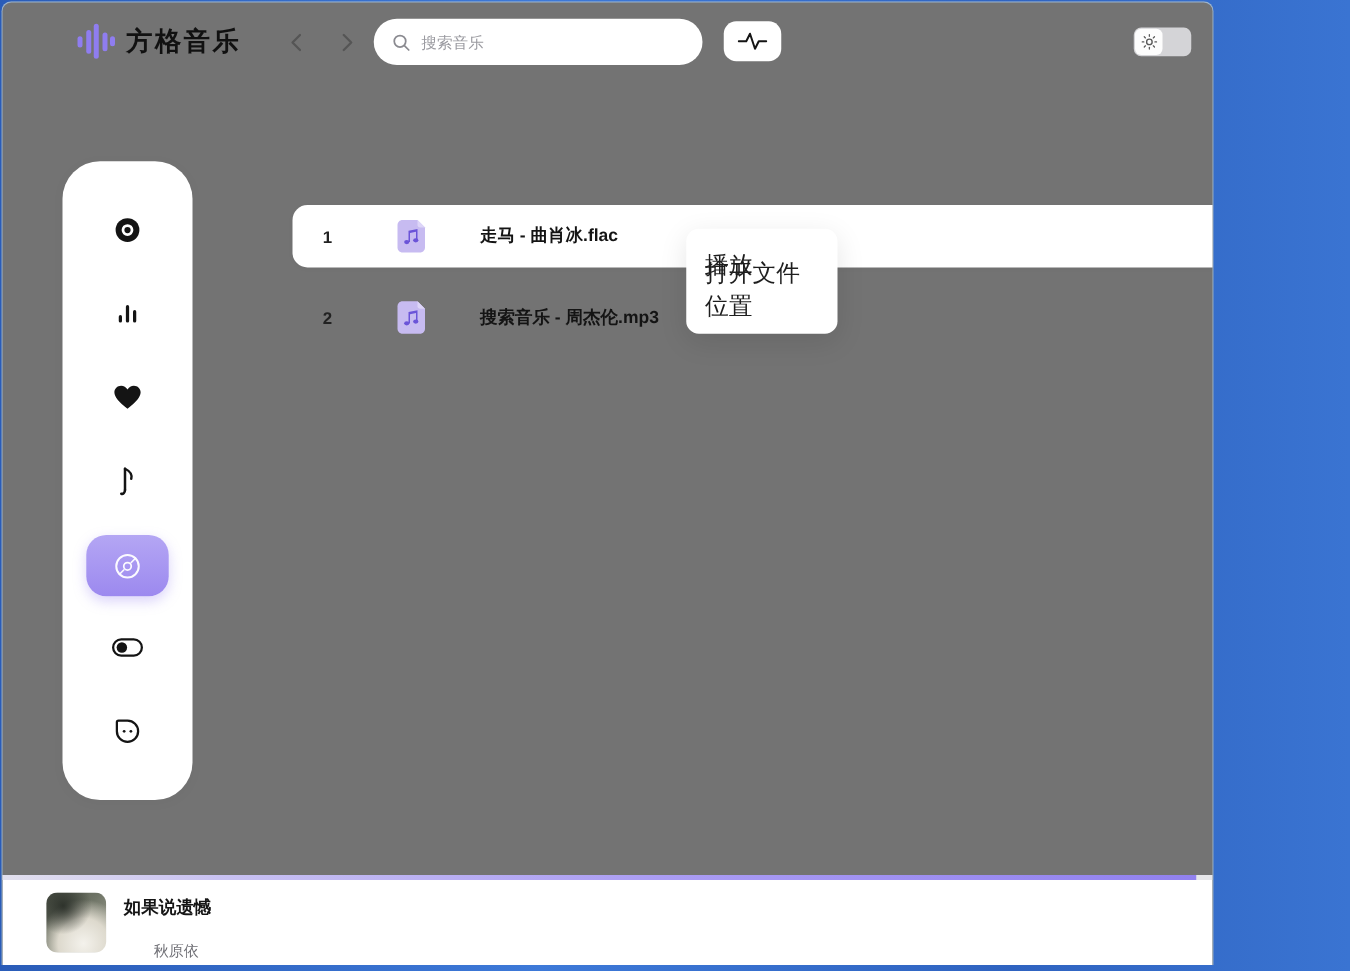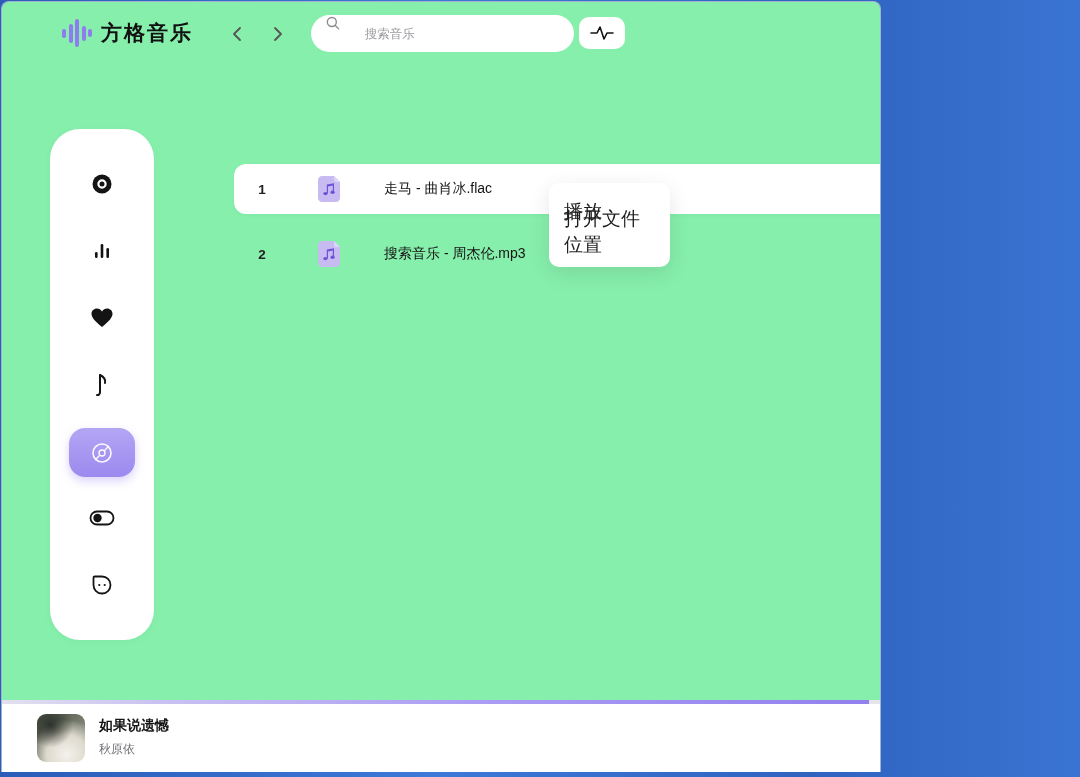--- a/index.html
+++ b/index.html
@@ -3,41 +3,41 @@
 <meta charset="utf-8">
 <style>
   * { margin:0; padding:0; box-sizing:border-box; }
   html,body { width:1080px; height:777px; overflow:hidden; }
   body {
     font-family:"Liberation Sans","DejaVu Sans",sans-serif;
     background:linear-gradient(90deg,#2a5cb8,#3d79d8 40%,#2f63c0 75%,#3a74d2);
     position:relative;
   }
   .window {
-    position:absolute; left:1px; top:1px; width:880px; height:771px;
-    background:#86efac; border-radius:8px 8px 0 0; overflow:hidden;
+    position:absolute; left:1px; top:1px; width:970px; height:771px;
+    background:#737373; border-radius:8px 8px 0 0; overflow:hidden;
     border:1px solid #9db4cc; border-bottom:none;
   }
 
   
   .topbar { position:absolute; left:0; top:0; width:100%; height:64px; }
   .logo { position:absolute; left:60px; top:16px; display:flex; align-items:center; gap:9px; }
   .logo-bars { display:flex; align-items:center; gap:2.5px; height:30px; }
   .logo-bars i { display:block; width:4px; border-radius:3px; background:#8f7df0; }
   .logo-bars i:nth-child(1){height:9px;}
   .logo-bars i:nth-child(2){height:19px;}
   .logo-bars i:nth-child(3){height:28px;}
   .logo-bars i:nth-child(4){height:15px;}
   .logo-bars i:nth-child(5){height:8px;}
   .logo-text { font-size:21px; font-weight:700; color:#111; letter-spacing:2px; }
   .nav-arrow { position:absolute; top:22px; width:20px; height:20px; cursor:pointer; }
   .nav-back { left:226px; } .nav-fwd { left:265px; }
   .searchbox {
-    position:absolute; left:309px; top:13px; width:263px; height:37px;
-    background:#fff; border-radius:19px; display:flex; padding:0 14px; gap:24px;
+    position:absolute; left:297px; top:13px; width:263px; height:37px;
+    background:#fff; border-radius:19px; display:flex; align-items:center; padding:0 14px; gap:8px;
   }
   .searchbox input { border:none; outline:none; font-size:12.5px; color:#333; width:200px; background:transparent; font-family:inherit; }
   .searchbox input::placeholder { color:#9a9aa0; }
   .pulse-btn {
     position:absolute; left:577px; top:15px; width:46px; height:32px;
     background:#fff; border-radius:10px; display:flex; align-items:center; justify-content:center; cursor:pointer;
   }
   .theme-toggle {
     position:absolute; left:905px; top:20px; width:46px; height:23px;
     background:#d4d4d7; border-radius:6px; cursor:pointer;
@@ -67,21 +67,21 @@
   .refresh-btn {
     position:absolute; left:919px; top:93px; width:111px; height:39px;
     background:#dbdbde; border:none; border-radius:20px; font-size:13.5px; color:#3a3a3a;
     letter-spacing:4px; cursor:pointer; font-family:inherit; padding-left:4px;
   }
   .song-row { position:absolute; left:232px; width:836px; height:50px; display:flex; align-items:center; cursor:pointer; }
   .song-row.highlight { background:#fff; border-radius:12px; box-shadow:0 1px 4px rgba(0,0,0,.03); }
   .row-1 { top:162px; } .row-2 { top:227px; }
   .song-index { width:20px; margin-left:18px; font-size:13.5px; font-weight:700; color:#222; text-align:center; }
   .file-icon { margin-left:40px; width:34px; height:34px; position:relative; }
-  .song-name { margin-left:38px; font-size:14px; font-weight:400; color:#141414; }
+  .song-name { margin-left:38px; font-size:14px; font-weight:700; color:#141414; }
 
   
   .context-menu {
     position:absolute; left:547px; top:181px; width:121px;
     background:#fff; border-radius:10px; box-shadow:0 6px 22px rgba(0,0,0,.10);
     padding:9px 0; z-index:30;
   }
   .menu-item { height:33px; display:flex; align-items:flex-end; padding:0 15px; font-size:19px; color:#1e1e1e; cursor:pointer; }
   .menu-item .chev { margin-left:auto; color:#8a8a8a; }
 
@@ -90,22 +90,22 @@
   .progress-track { position:absolute; left:0; top:0; width:100%; height:4px; background:#e6e6ea; }
   .progress-fill { position:absolute; left:0; top:0; height:4px;
     background:linear-gradient(90deg,#e2e0ee 0%,#c9c2f2 18%,#ab9df4 55%,#9181ef 100%); }
   .album-art { position:absolute; left:35px; top:14px; width:48px; height:48px; border-radius:9px;
     background:
       radial-gradient(circle at 28% 22%, #2e332c 0%, rgba(46,51,44,0) 45%),
       radial-gradient(circle at 62% 85%, #f4f2ec 0%, #ddd9cd 40%, rgba(221,217,205,0) 70%),
       linear-gradient(135deg,#4c5146 0%,#6f7466 45%,#aeb0a2 100%);
   }
   .track-info { position:absolute; left:97px; top:17px; }
-  .track-title { font-size:14px; font-weight:700; color:#151515; margin-bottom:6px; }
-  .track-artist { font-size:12px; color:#6e6e74; }
+  .track-title { font-size:14px; font-weight:700; color:#151515; margin-bottom:18px; }
+  .track-artist { font-size:12px; color:#6e6e74;margin-left:24px; }
 </style>
 </head>
 <body>
 
 <div class="window">
 
   <div class="topbar">
     <div class="logo">
       <span class="logo-bars">
           <i></i>

